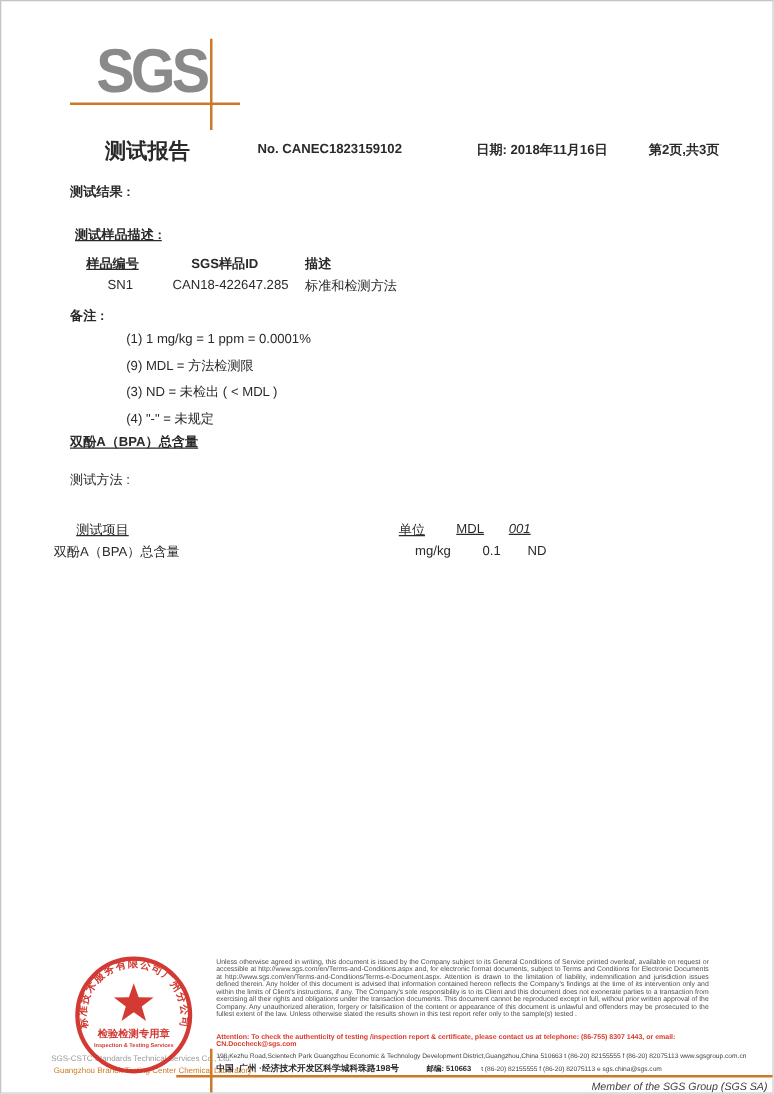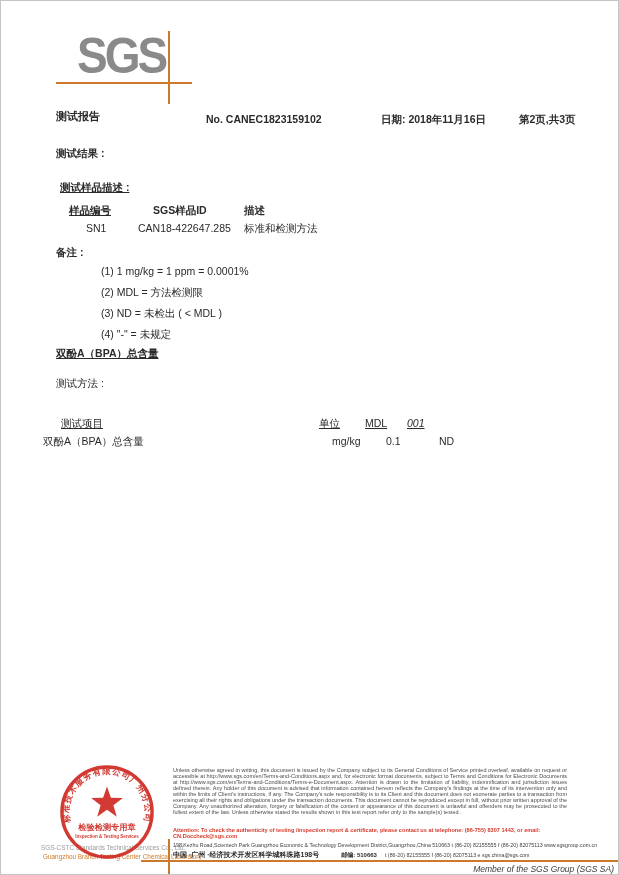--- a/index.html
+++ b/index.html
@@ -12,21 +12,21 @@
   .abs { position: absolute; }
 
   
   .logo-text {
     font-weight: 700; font-size: 46px; color: #8a8a8a;
     letter-spacing: -3px; line-height: 1; transform: scaleY(1.08);
   }
   .orange-hline { background: #cc7a29; height: 2px; }
   .orange-vline { background: #cc7a29; width: 2px; }
 
-  .report-title { font-size: 11px; font-weight: 700; color:#2a2a2a; }
+  .report-title { font-size: 17px; font-weight: 700; color:#2a2a2a;margin-left:28px; }
   .meta { font-size: 10.5px; font-weight: 700; color:#2a2a2a;text-align:center; }
 
   .body-txt { font-size: 10.5px; color:#2a2a2a; }
   .bold { font-weight: 700; }
   .sec-heading { font-size: 10.5px; font-weight: 700; text-decoration: underline; color:#2a2a2a; }
   .und { text-decoration: underline; }
   .ital { font-style: italic; }
 
   .method-text { font-size: 10.5px; line-height: 21px; width: 447px; color:#2a2a2a; text-align: justify; }
 
@@ -71,37 +71,37 @@
     <span class="abs body-txt bold" style="left:68px; top:203px;text-decoration:underline;">样品编号</span>
     <span class="abs body-txt bold" style="left:152px; top:203px;">SGS样品ID</span>
     <span class="abs body-txt bold" style="left:243px; top:203px;">描述</span>
     <span class="abs body-txt" style="left:85px; top:221px;">SN1</span>
     <span class="abs body-txt" style="left:137px; top:221px;">CAN18-422647.285</span>
     <span class="abs body-txt" style="left:243px; top:221px;">标准和检测方法</span>
   </div>
 
   <div class="abs body-txt bold" style="left:55px; top:245px;">备注 :</div>
   <div class="abs body-txt" style="left:100px; top:264px;">(1) 1 mg/kg = 1 ppm = 0.0001%</div>
-  <div class="abs body-txt" style="left:100px; top:285px;">(2) MDL = 方法检测限</div>
+  <div class="abs body-txt" style="left:100px; top:285px;">(9) MDL = 方法检测限</div>
   <div class="abs body-txt" style="left:100px; top:306px;">(3) ND = 未检出 ( &lt; MDL )</div>
   <div class="abs body-txt" style="left:100px; top:327px;">(4) "-" = 未规定</div>
 
   <div class="abs sec-heading" style="left:55px; top:346px;">双酚A（BPA）总含量</div>
 
   <div class="abs body-txt" style="left:55px; top:376px;">测试方法 :</div>
 
   <div>
     <span class="abs body-txt und" style="left:60px; top:416px;">测试项目</span>
     <span class="abs body-txt und" style="left:318px; top:416px;">单位</span>
     <span class="abs body-txt und" style="left:364px; top:416px;">MDL</span>
     <span class="abs body-txt und ital" style="left:406px; top:416px;">001</span>
     <span class="abs body-txt" style="left:42px; top:434px;">双酚A（BPA）总含量</span>
     <span class="abs body-txt" style="left:331px; top:434px;">mg/kg</span>
     <span class="abs body-txt" style="left:385px; top:434px;">0.1</span>
-    <span class="abs body-txt" style="left:438px; top:434px;">ND</span>
+    <span class="abs body-txt" style="left:421px; top:434px;">ND</span>
   </div>
 
   <div class="abs company1" style="left:40px; top:843px;">SGS-CSTC Standards Technical Services Co., Ltd.</div>
   <div class="abs company2" style="left:42px; top:852px;">Guangzhou Branch Testing Center Chemical Laboratory</div>
 
   <svg class="abs stamp" style="left:56px; top:762px;" width="100" height="98" viewBox="0 0 100 100">
     <circle cx="50" cy="50" r="46" fill="none" stroke="#cf2a22" stroke-width="3.5"></circle>
     <path id="ringPath" d="M 11.6,56.8 A 39,39 0 1 1 88.4,56.8" fill="none"></path>
     <text font-size="8.6" fill="#cf2a22" font-weight="bold" letter-spacing="1">
       <textPath href="#ringPath" startOffset="50%" text-anchor="middle">标准技术服务有限公司广州分公司</textPath>

